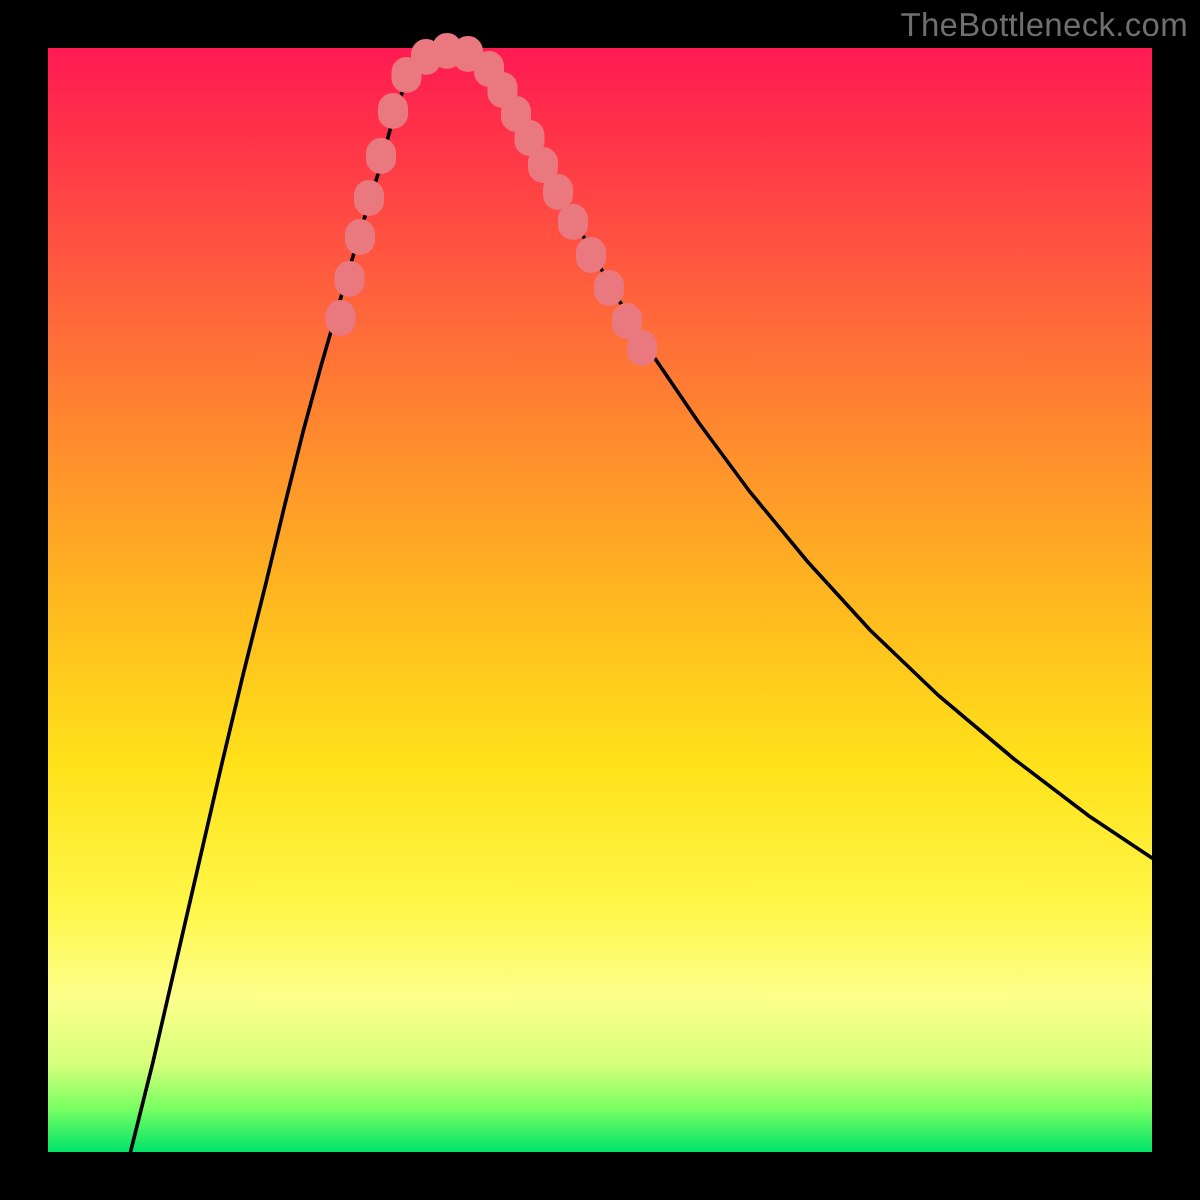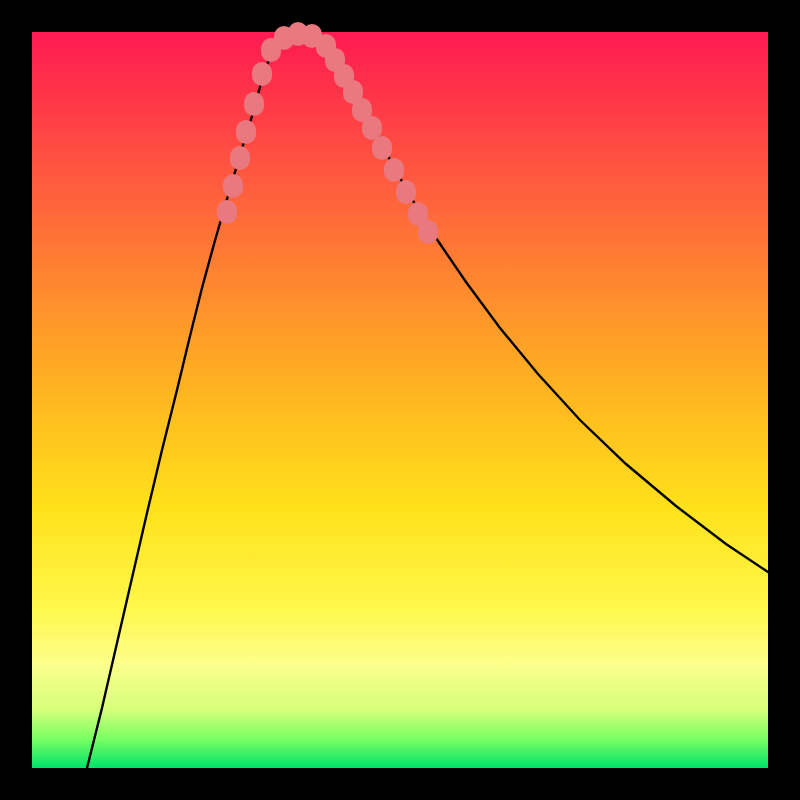--- a/index.html
+++ b/index.html
@@ -56,20 +56,21 @@
     font-size: 22px;
     font-weight: 500;
     letter-spacing: 0.2px;
     user-select: none;
   }
 </style>
 </head>
 <body>
 
 <div class="frame">
+  <div class="watermark">TheBottleneck.com</div>
   <div class="plot">
     <svg class="curve" viewBox="0 0 736 736">
       <path id="curve-path" fill="none" stroke="#000000" stroke-width="2.4" stroke-linecap="round" d="M55 736 L70 676 L85 611 L100 546 L115 481 L130 418 L145 358 L158 304 L170 256 L182 212 L193 174 L203 140 L212 110 L220 84 L226 62 L231 44 L236 30 L241 18 L246 10 L246 10 L254 5 L262 2 L270 1 L278 2 L286 5 L286 5 L296 16 L308 34 L322 58 L338 88 L356 124 L378 164 L404 206 L434 250 L468 296 L506 342 L548 388 L594 432 L644 474 L694 512 L736 540"></path>
       <g id="markers">
           <rect x="185" y="168" width="20" height="24" rx="10" ry="10" fill="#e9787f"></rect>
           <rect x="191" y="142" width="20" height="24" rx="10" ry="10" fill="#e9787f"></rect>
           <rect x="198" y="114" width="20" height="24" rx="10" ry="10" fill="#e9787f"></rect>
           <rect x="204" y="88" width="20" height="24" rx="10" ry="10" fill="#e9787f"></rect>
           <rect x="212" y="60" width="20" height="24" rx="10" ry="10" fill="#e9787f"></rect>
           <rect x="220" y="30" width="20" height="24" rx="10" ry="10" fill="#e9787f"></rect>

